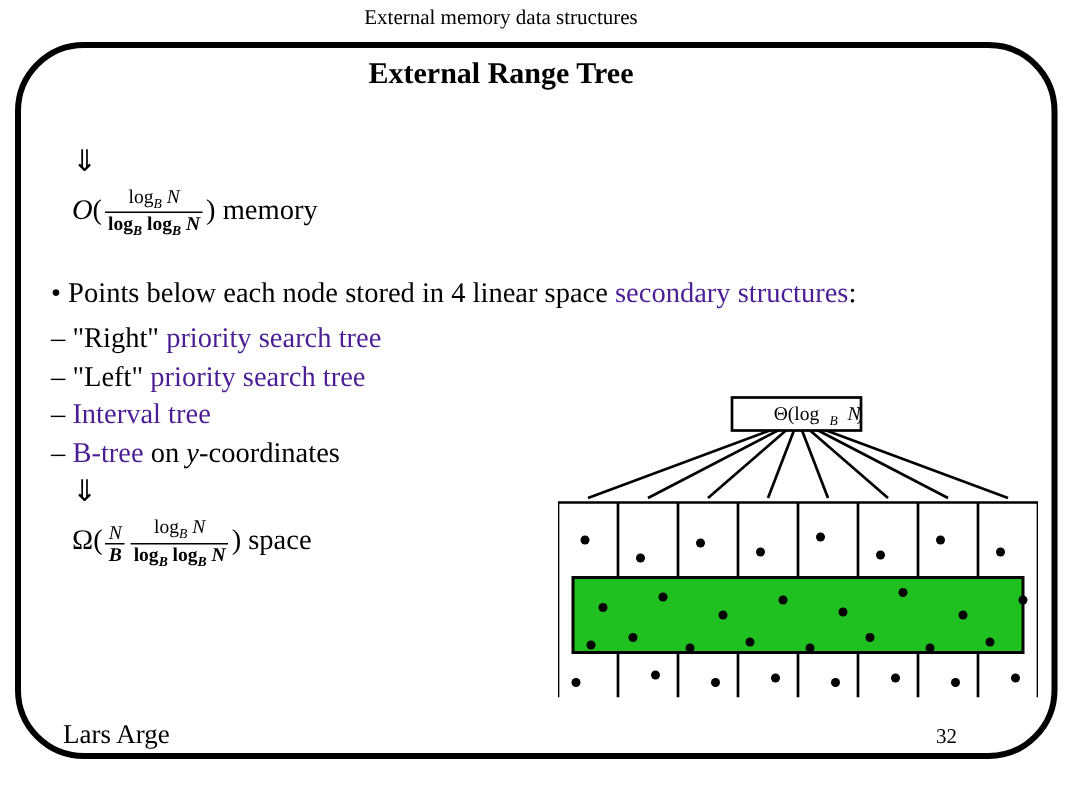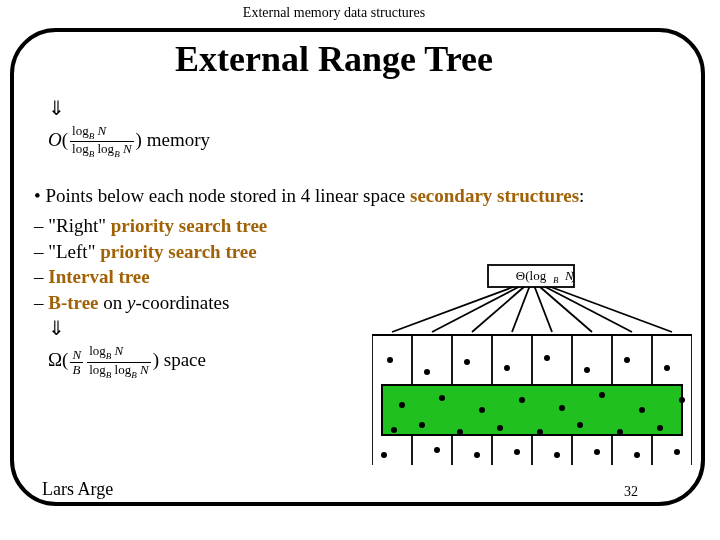--- a/index.html
+++ b/index.html
@@ -30,21 +30,21 @@
     width: 695px; height: 478px;
     border: 4px solid #000;
     border-radius: 46px;
     box-sizing: border-box;
   }
   .title {
     position: absolute;
     top: 38px;
     left: 0; right: 0;
     text-align: center;
-    font-size: 36px;
+    font-size: 20px;
     font-weight: bold;
   }
   .bullets {
     position: absolute;
     left: 34px;
     top: 95px;
     width: 660px;
     font-size: 19px;
     line-height: 1.35;
   }
@@ -54,34 +54,35 @@
   .sub { margin-left: 36px; }
   .sub li::before { content: "– "; }
   .arrow-down { margin-left: 14px; font-size: 20px; }
   .math {
     font-family: "Times New Roman", serif;
     display: inline-block;
     vertical-align: middle;
   }
   .frac {
     display: inline-block;
+    text-align: center;
     vertical-align: middle;
     font-size: 13px;
     line-height: 1.05;
     padding: 0 2px;
   }
   .frac .num { display: block; border-bottom: 1px solid #000; padding: 0 2px; }
-  .frac .den { display: block; padding: 0 2px; }
+  .frac .den { display: block; padding: 0 2px; font-weight: bold; }
   .formula-line {
     margin-left: 14px;
     margin-top: 2px;
     margin-bottom: 10px;
   }
   .underline { text-decoration: underline; }
-  .red { color: #a16207; font-weight: bold; }
+  .red { color: #4c1d95; }
   .italic { font-style: italic; }
   .spacer { height: 14px; }
 
   .diagram {
     position: absolute;
     left: 372px;
     top: 260px;
     width: 320px;
     height: 205px;
   }

